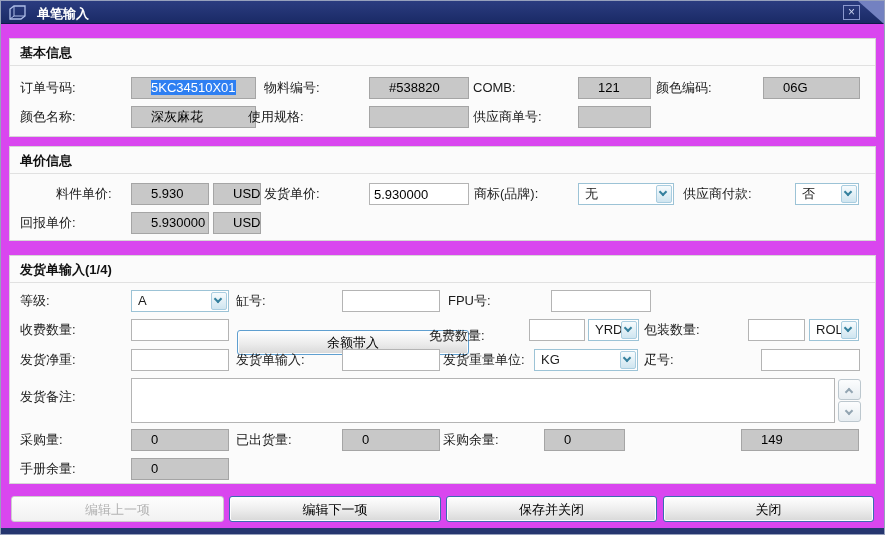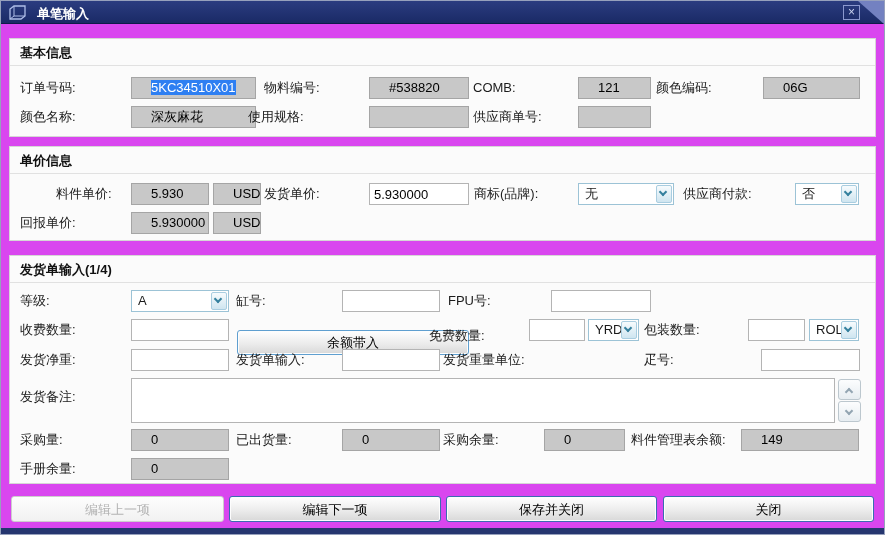--- a/index.html
+++ b/index.html
@@ -170,39 +170,44 @@
       <span class="dd-btn">
           <span class="chev chev-dn"></span>
         </span>
     </div>
 
     <div class="lbl" style="left:10px; top:93px;">发货净重:</div>
     <input class="inp" style="left: 121px; top: 93px; width: 98px;">
     <div class="lbl" style="left:226px; top:93px;">发货单输入:</div>
     <input class="inp" style="left: 332px; top: 93px; width: 98px;">
     <div class="lbl" style="left:433px; top:93px;">发货重量单位:</div>
+    <div class="dd" style="left:524px; top:93px; width:104px;">
+      <span class="dd-val">KG</span>
+      <span class="dd-btn">
+          <span class="chev chev-dn"></span>
+        </span>
+    </div>
     <div class="lbl" style="left:634px; top:93px;">疋号:</div>
     <input class="inp" style="left: 751px; top: 93px; width: 99px;">
 
     <div class="lbl" style="left:10px; top:130px;">发货备注:</div>
     <textarea class="ta" style="left: 121px; top: 122px; width: 704px; height: 45px;"></textarea>
     <div class="sbtn" style="left:828px; top:123px;">
         <span class="chev chev-gray chev-up-pos"></span>
       </div>
     <div class="sbtn" style="left:828px; top:145px;">
         <span class="chev chev-gray chev-dn-pos"></span>
       </div>
 
     <div class="lbl" style="left:10px; top:173px;">采购量:</div>
     <div class="ro" style="left:121px; top:173px; width:98px;">0</div>
     <div class="lbl" style="left:226px; top:173px;">已出货量:</div>
     <div class="ro" style="left:332px; top:173px; width:98px;">0</div>
     <div class="lbl" style="left:433px; top:173px;">采购余量:</div>
     <div class="ro" style="left:534px; top:173px; width:81px;">0</div>
-    <div class="lbl" style="left:621px; top:173px;">料件管理表余额:</div>
     <div class="ro" style="left:731px; top:173px; width:118px;">149</div>
 
     <div class="lbl" style="left:10px; top:202px;">手册余量:</div>
     <div class="ro" style="left:121px; top:202px; width:98px;">0</div>
   </div>
 
   <button class="btn disabled" style="left:10px;  top:495px; width:213px;" disabled="">编辑上一项</button>
   <button class="btn" style="left:445px; top:495px; width:211px;">保存并关闭</button>
   <button class="btn" style="left:228px; top:495px; width:212px;">编辑下一项</button>
   <button class="btn" style="left:662px; top:495px; width:211px;">关闭</button>

